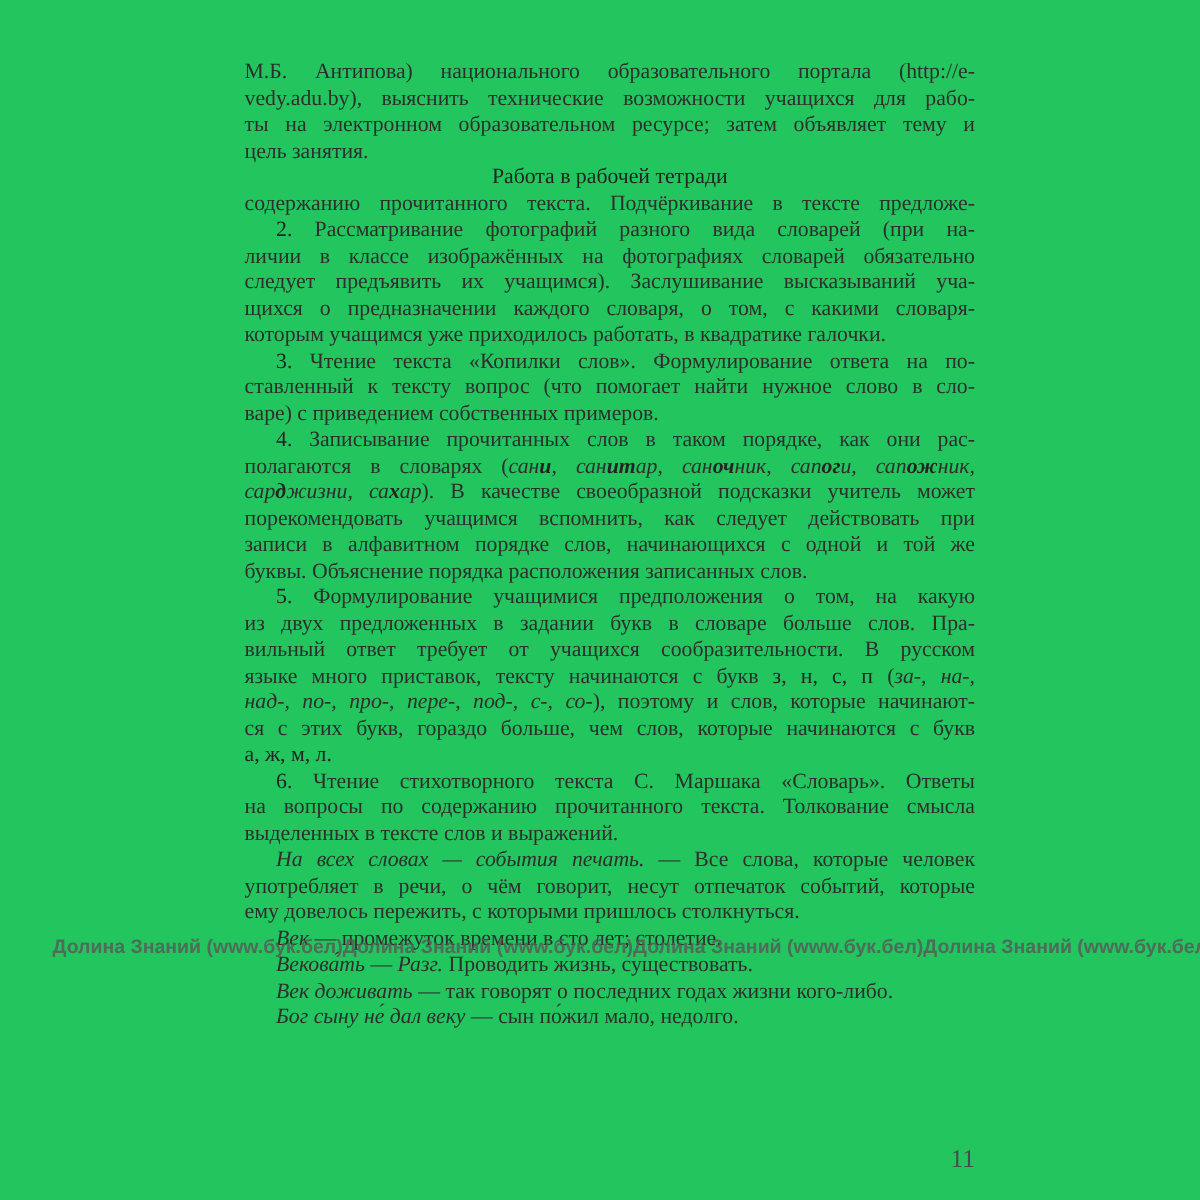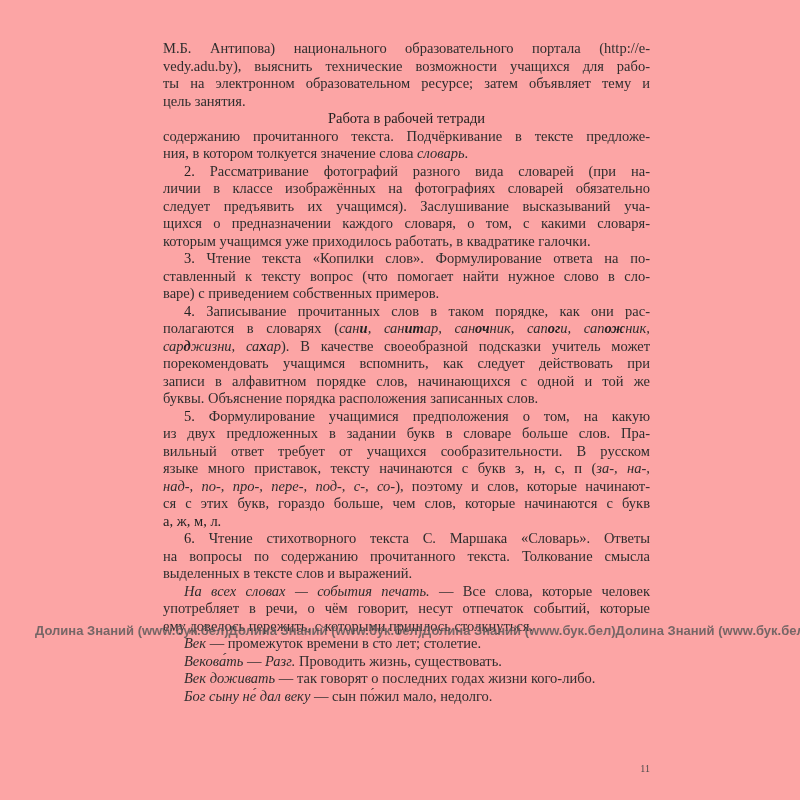--- a/index.html
+++ b/index.html
@@ -6,21 +6,21 @@
   body{
     width:800px;height:800px;
     background:#fbfbfa;
     font-family:"Liberation Serif", serif;
     color:#2e2e2e;
     position:relative;
     overflow:hidden;
   }
   .page{
     position:absolute;inset:0;
-    background:#fca5a5;
+    background:#22c55e;
   }
   .text-block{
     position:absolute;
     left:163px;top:40px;width:487px;
     font-size:14.5px;
     line-height:17.5px;
     z-index:1;
   }
   .block{margin:0;}
   .line{
@@ -49,42 +49,41 @@
     font-size:13px;
     font-weight:bold;
     color:rgba(88,88,88,0.82);
     white-space:nowrap;
   }
   .page-number{
     position:absolute;
     top:763px;
     left:163px;width:487px;
     text-align:right;
-    font-size:10px;
+    font-size:17px;
     color:#4a4a4a;
     z-index:1;
   }
 </style>
 </head>
 <body>
 
 <div class="page">
   <div class="text-block">
       <div class="block">
         <div class="line first"><span class="sn">М.Б. Антипова) национального образовательного портала (http://e-</span></div>
         <div class="line"><span class="sn">vedy.adu.by), выяснить технические возможности учащихся для рабо-</span></div>
         <div class="line"><span class="sn">ты на электронном образовательном ресурсе; затем объявляет тему и</span></div>
         <div class="line last"><span class="sn">цель занятия.</span></div>
       </div>
       <div class="block center">
         <div class="line last first"><span class="sb">Работа в рабочей тетради</span></div>
       </div>
       <div class="block indent">
         <div class="line"><span class="sn">содержанию прочитанного текста. Подчёркивание в тексте предложе-</span></div>
-        <div class="line last"><span class="sn">ния, в котором толкуется значение слова </span><span class="si">словарь</span><span class="sn">.</span></div>
       </div>
       <div class="block indent">
         <div class="line first"><span class="sb">2.</span><span class="sn"> Рассматривание фотографий разного вида словарей (при на-</span></div>
         <div class="line"><span class="sn">личии в классе изображённых на фотографиях словарей обязательно</span></div>
         <div class="line"><span class="sn">следует предъявить их учащимся). Заслушивание высказываний уча-</span></div>
         <div class="line"><span class="sn">щихся о предназначении каждого словаря, о том, с какими словаря-</span></div>
         <div class="line last"><span class="sn">которым учащимся уже приходилось работать, в квадратике галочки.</span></div>
       </div>
       <div class="block indent">
         <div class="line first"><span class="sb">3.</span><span class="sn"> Чтение текста «Копилки слов». Формулирование ответа на по-</span></div>

